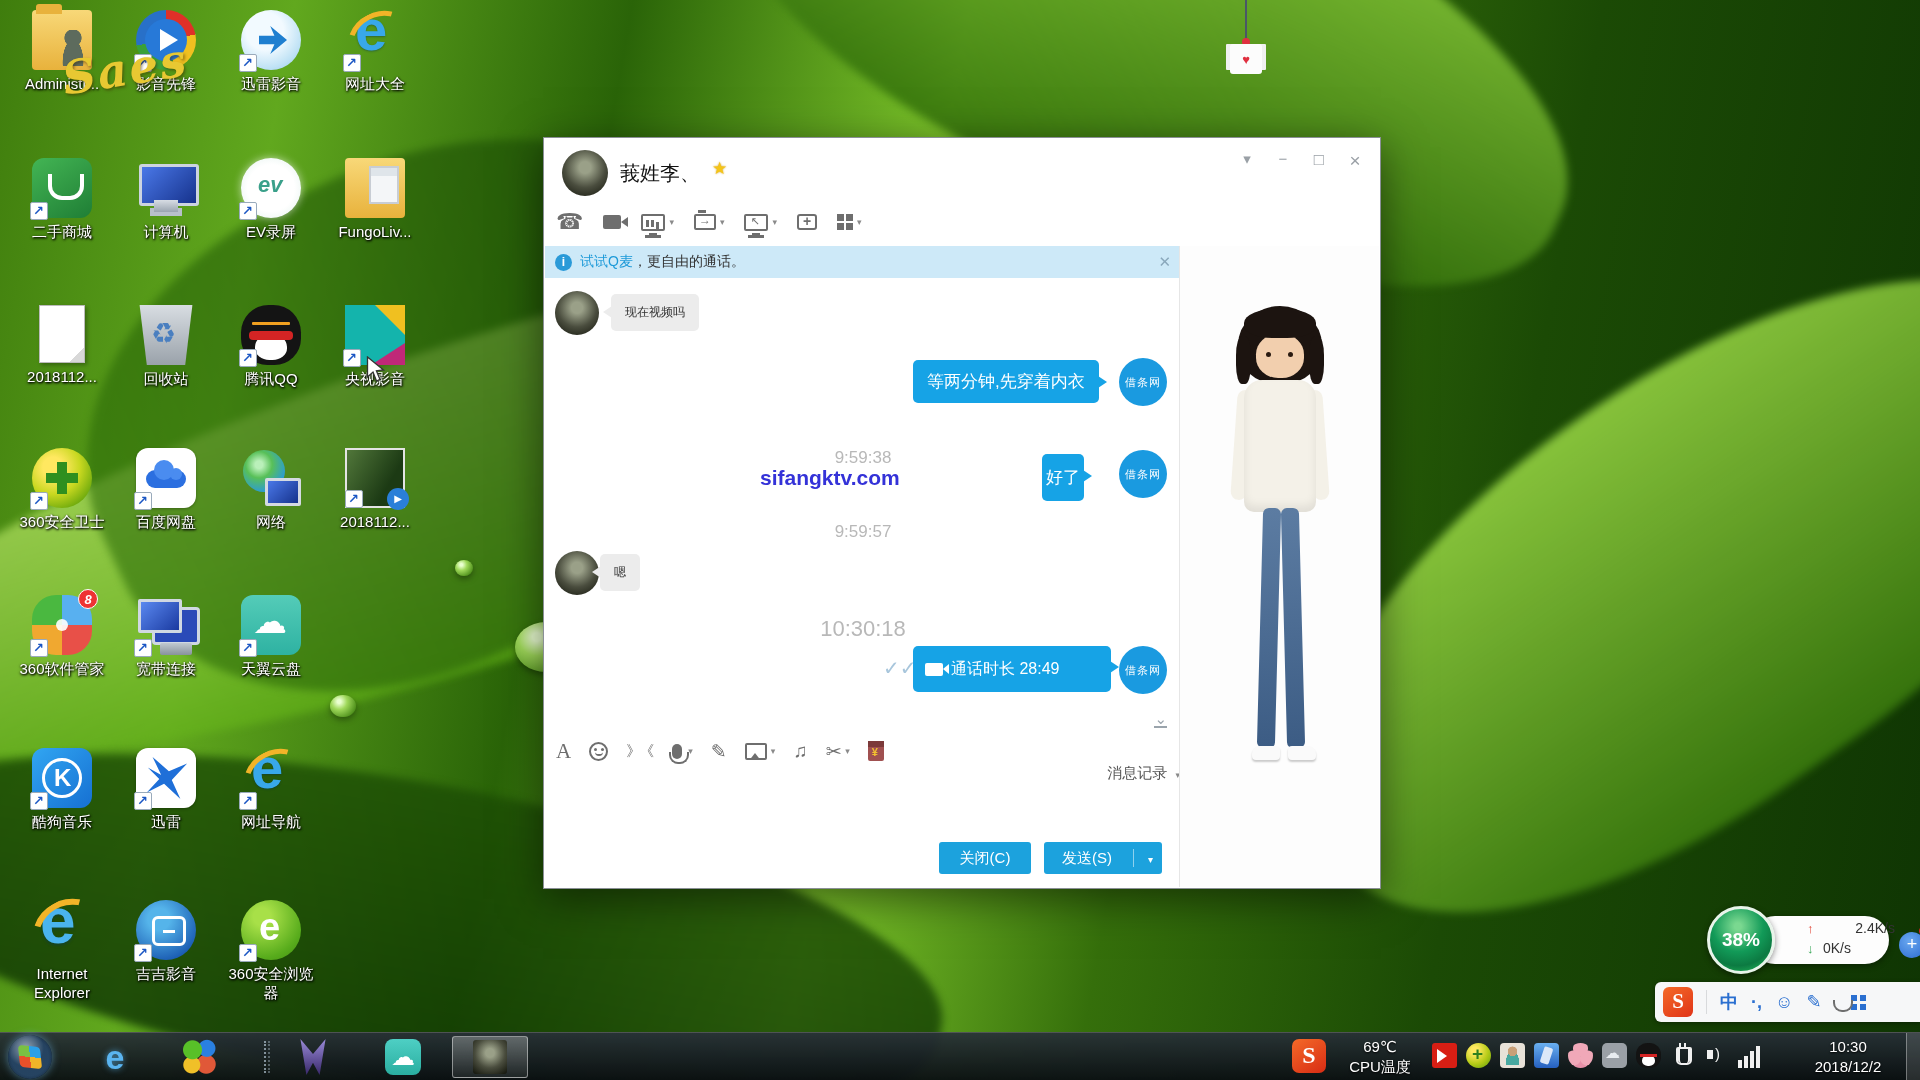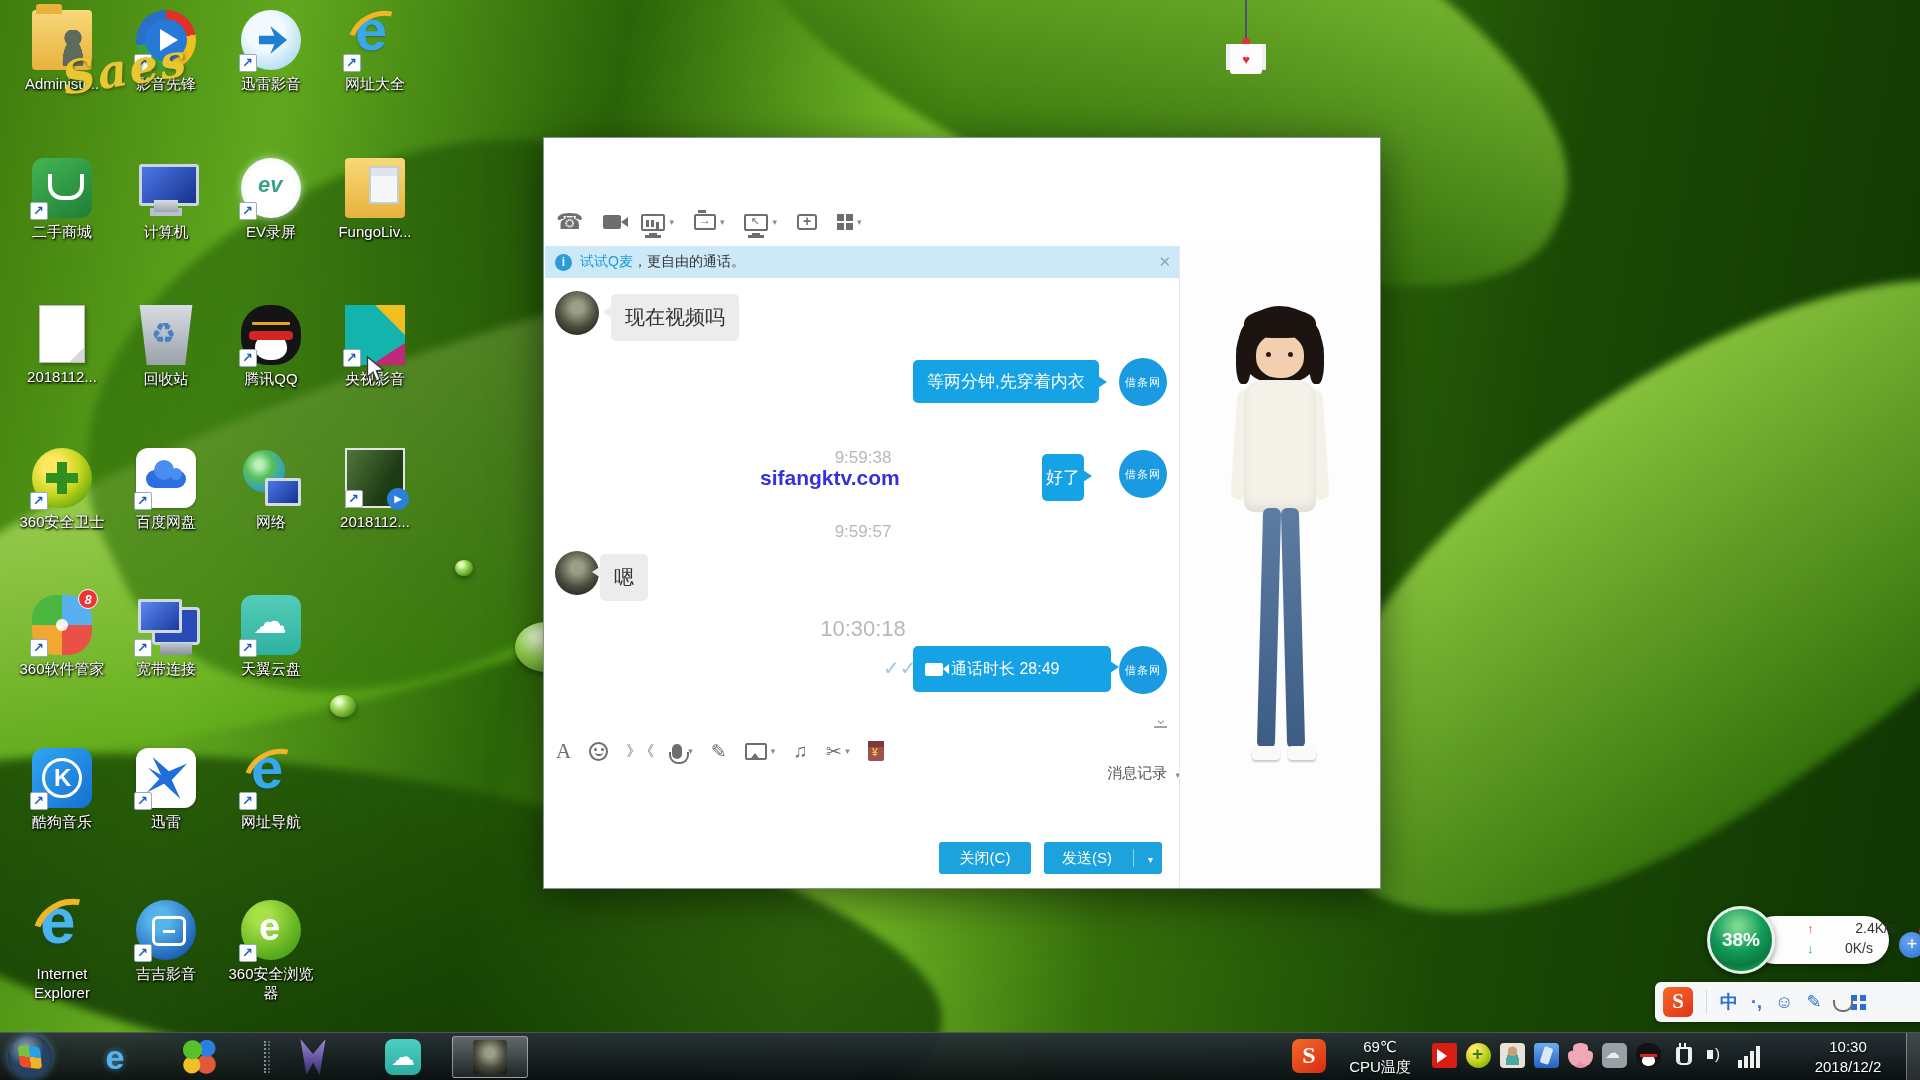--- a/index.html
+++ b/index.html
@@ -192,21 +192,21 @@
   .chatarea { position:absolute; left:1px; top:140px; width:636px; height:456px; background:#fff; }
   .rpanel { position:absolute; right:1px; top:108px; width:200px; bottom:1px; background:#fdfdfd;
         border-left:1px solid #e6e6e6; }
 
   .msg-av { position:absolute; width:44px; height:44px; border-radius:50%; }
   .peer1 { left:10px; top:13px; }
   .peer2 { left:10px; top:273px; }
   .self-av { position:absolute; width:48px; height:48px; border-radius:50%; background:#1a9ae0;
         color:#fff; font-size:11px; display:flex; align-items:center; justify-content:center; letter-spacing:1px; }
   .sa1 { left:574px; top:80px; } .sa2 { left:574px; top:172px; } .sa3 { left:574px; top:368px; }
-  .bub { position:absolute; border-radius:5px; font-size:20px; padding:10px 14px; }
+  .bub { position:absolute; border-radius:5px; font-size:12px; padding:10px 14px; }
   .bub-l { background:#ececec; color:#333; }
   .bub-l::before { content:""; position:absolute; left:-8px; top:12px; border-right:9px solid #ececec;
         border-top:6px solid transparent; border-bottom:6px solid transparent; }
   .bub-r { background:#16a3e6; color:#fff; }
   .bub-r::before { content:""; position:absolute; right:-8px; top:16px; border-left:9px solid #16a3e6;
         border-top:6px solid transparent; border-bottom:6px solid transparent; }
   .m1 { left:66px; top:16px; }
   .wm { position:absolute; left:215px; top:188px; font-size:21px; font-weight:bold; color:#3432d8; }
   .m2 { left:368px; top:82px; font-size:17px; }
   .m3 { left:497px; top:176px; font-size:17px; padding:12px 4px; }
@@ -285,21 +285,21 @@
   .speedball { position:absolute; left:1707px; top:906px; z-index:20; }
   .sb-pill { position:absolute; left:44px; top:10px; width:138px; height:48px; background:#fdfdfd;
         border-radius:24px; box-shadow:0 2px 6px rgba(0,0,0,.4); }
   .sb-ball { position:absolute; left:0; top:0; width:68px; height:68px; border-radius:50%;
         background:radial-gradient(circle at 45% 28%, #7ad890 6%, #129a58 45%, #0c7a42 70%, #21b858 92%);
         border:3px solid #e8f4ea; box-shadow:0 2px 6px rgba(0,0,0,.45); color:#fff; font-size:19px; font-weight:bold;
         display:flex; align-items:center; justify-content:center; }
   .sb-up { position:absolute; left:56px; top:5px; font-size:13px; color:#e04030; }
   .sb-dn { position:absolute; left:56px; top:25px; font-size:13px; color:#3aa858; }
   .sb-ups { position:absolute; left:72px; top:4px; width:72px; text-align:right; font-size:14px; color:#333; }
-  .sb-dns { position:absolute; left:72px; top:24px; width:72px; text-align:center; font-size:14px; color:#333; }
+  .sb-dns { position:absolute; left:72px; top:24px; width:72px; text-align:left; font-size:14px; color:#333; }
   .sb-plus { position:absolute; left:148px; top:16px; width:26px; height:26px; border-radius:50%;
         background:radial-gradient(circle at 40% 35%, #6aa8f0, #2a6ad0); color:#fff; font-size:18px;
         text-align:center; line-height:25px; }
   .sb-dot { position:absolute; left:168px; top:10px; width:10px; height:10px; border-radius:50%; background:#e02020; }
 
   
   .imebar { position:absolute; left:1655px; top:982px; width:265px; height:40px; background:#f6f7f8;
         border-radius:6px 0 0 6px; box-shadow:0 1px 4px rgba(0,0,0,.4); display:flex; align-items:center;
         padding:0 8px; gap:13px; z-index:20; }
   .ime-s { width:30px; height:30px; background:linear-gradient(145deg,#f46a28,#e03418); border-radius:6px;
@@ -544,20 +544,31 @@
 
 <div class="tshirt">
   <div class="line"></div>
   <div class="pin"></div>
   <div class="body">
       <div class="heart">♥</div>
     </div>
 </div>
 
 <div class="qqwin">
+  <div class="titlebar">
+    <div class="t-avatar photo"></div>
+    <div class="t-name">莪姓李、</div>
+    <div class="t-star">★</div>
+    <div class="wbtns">
+      <div class="wbtn wb-drop"></div>
+      <div class="wbtn wb-min"></div>
+      <div class="wbtn wb-max"></div>
+      <div class="wbtn wb-close"></div>
+    </div>
+  </div>
 
   <div class="chat-toolbar">
     <div class="ti">
         <span class="phone-g">☎</span>
       </div>
     <div class="ti">
         <span class="cam"></span>
       </div>
     <div class="ti">
         <span class="mm mm-bars"></span>

